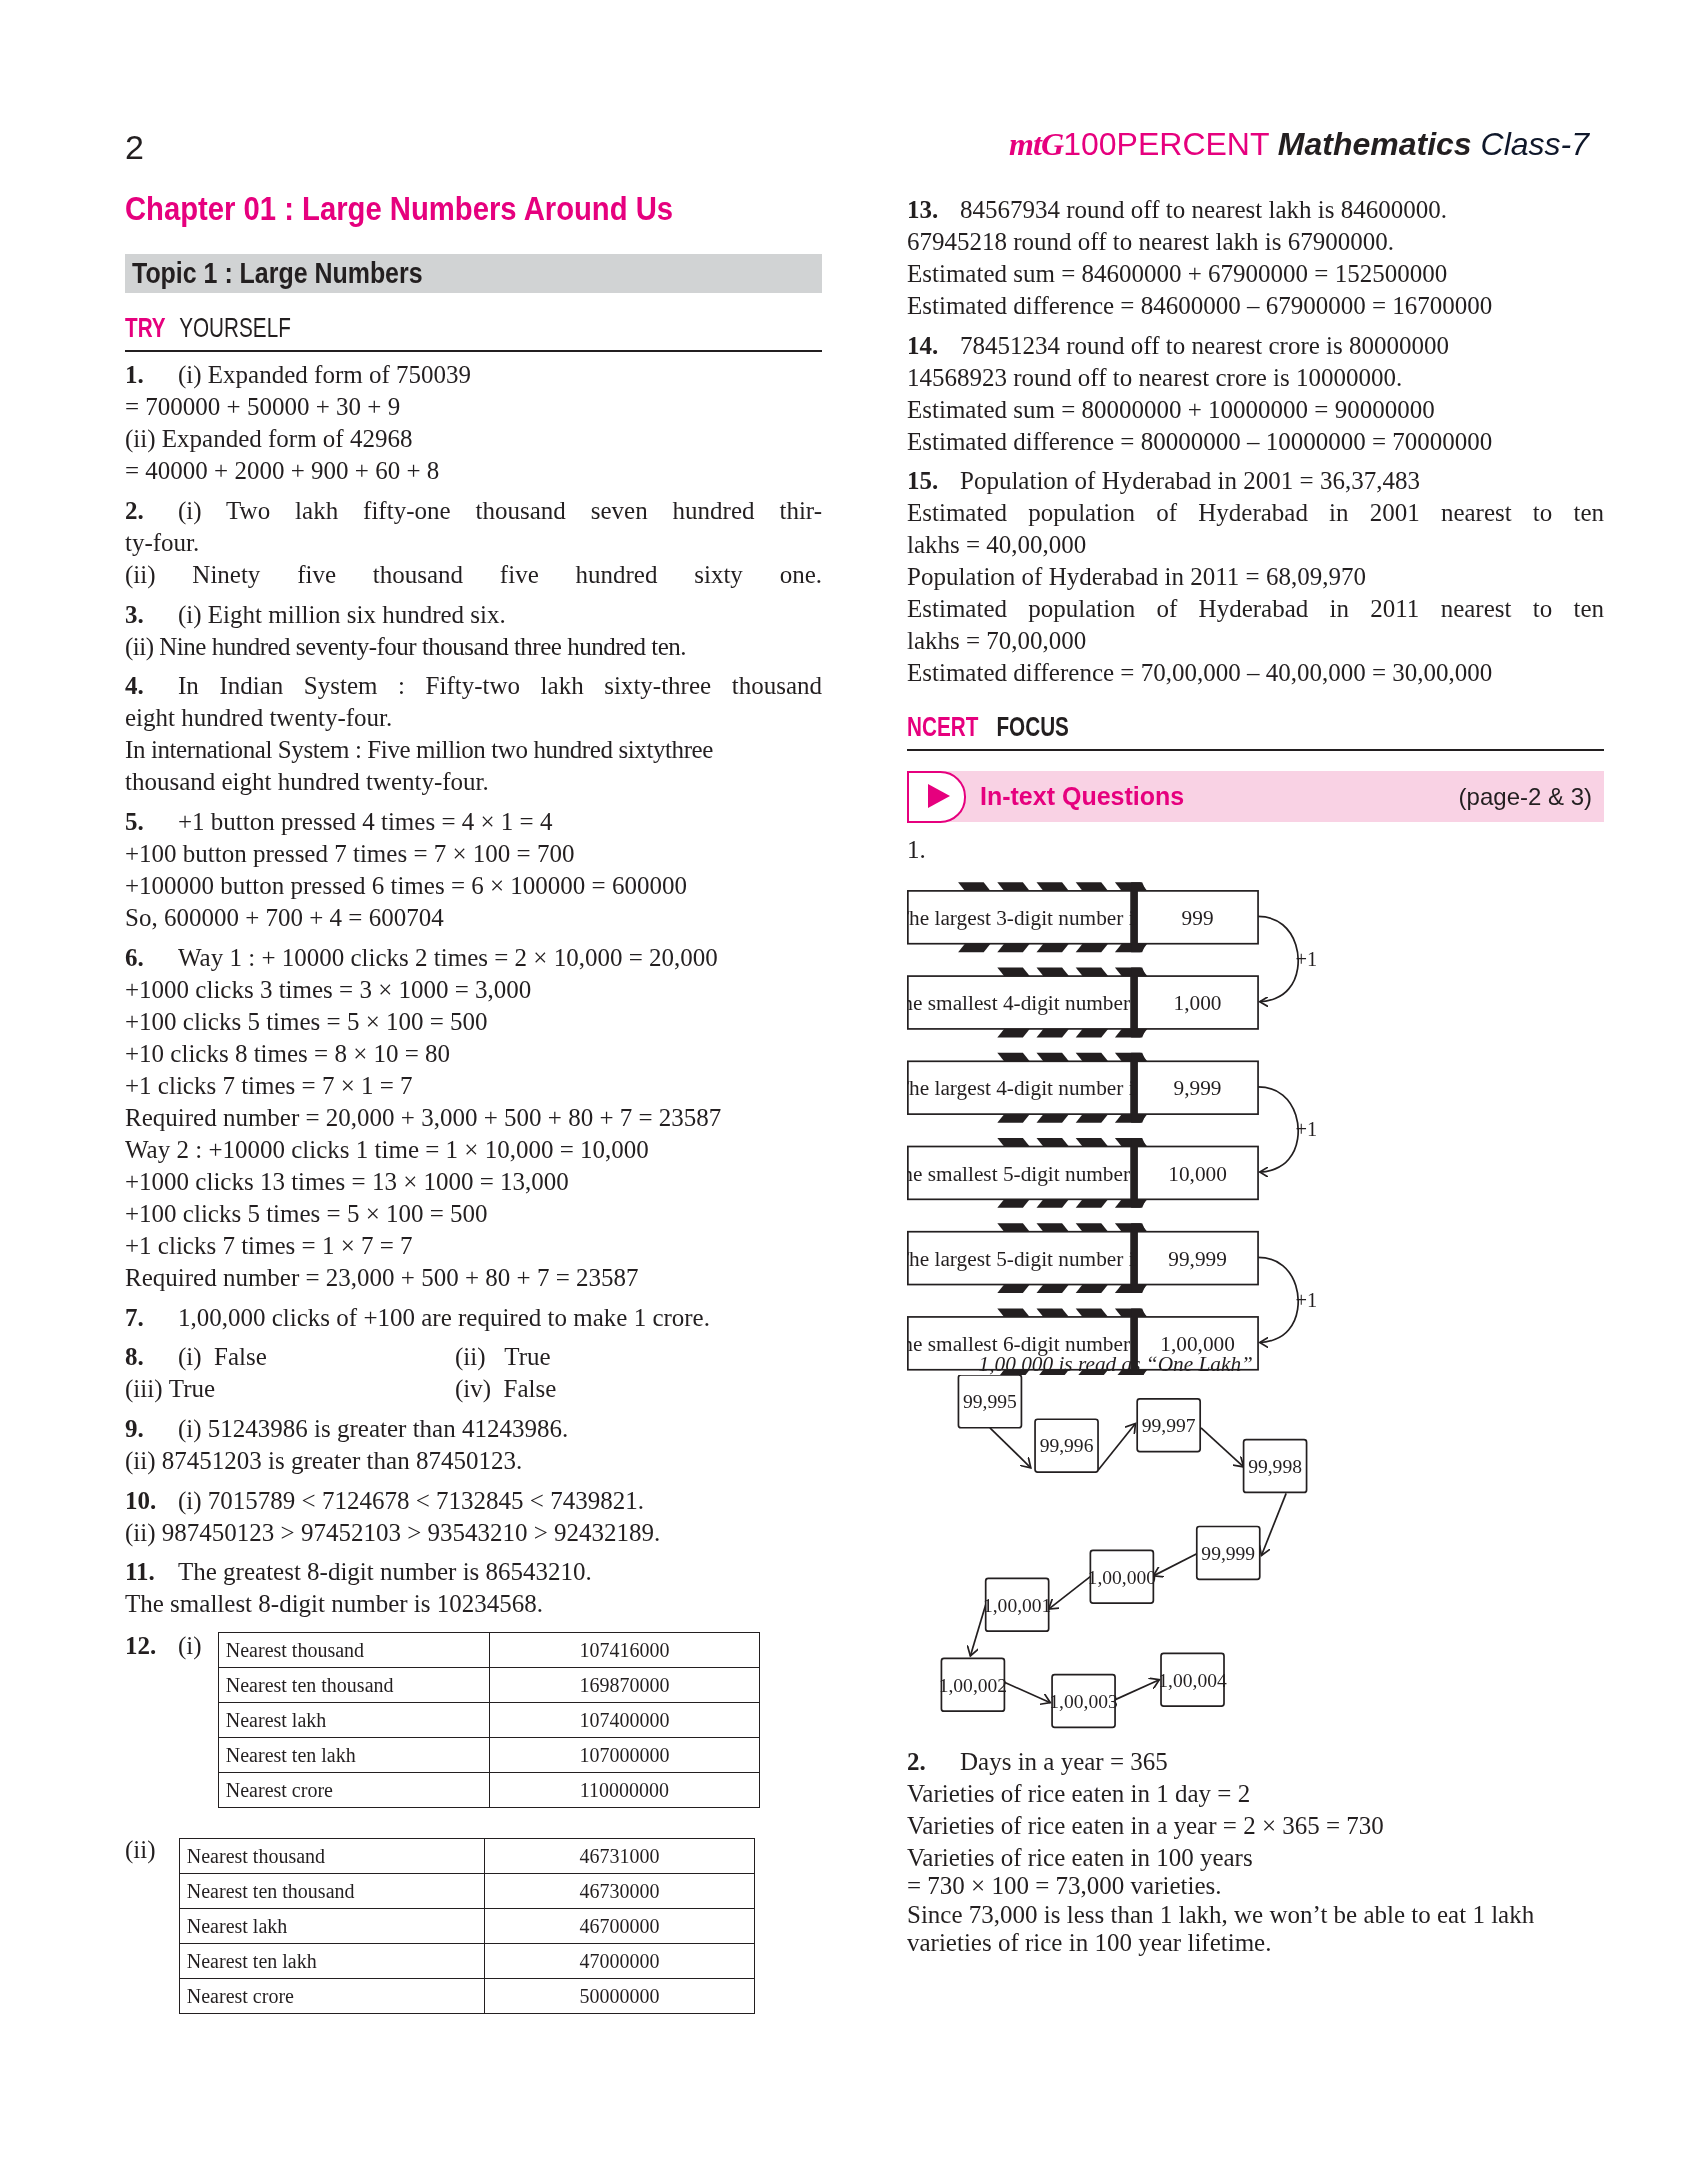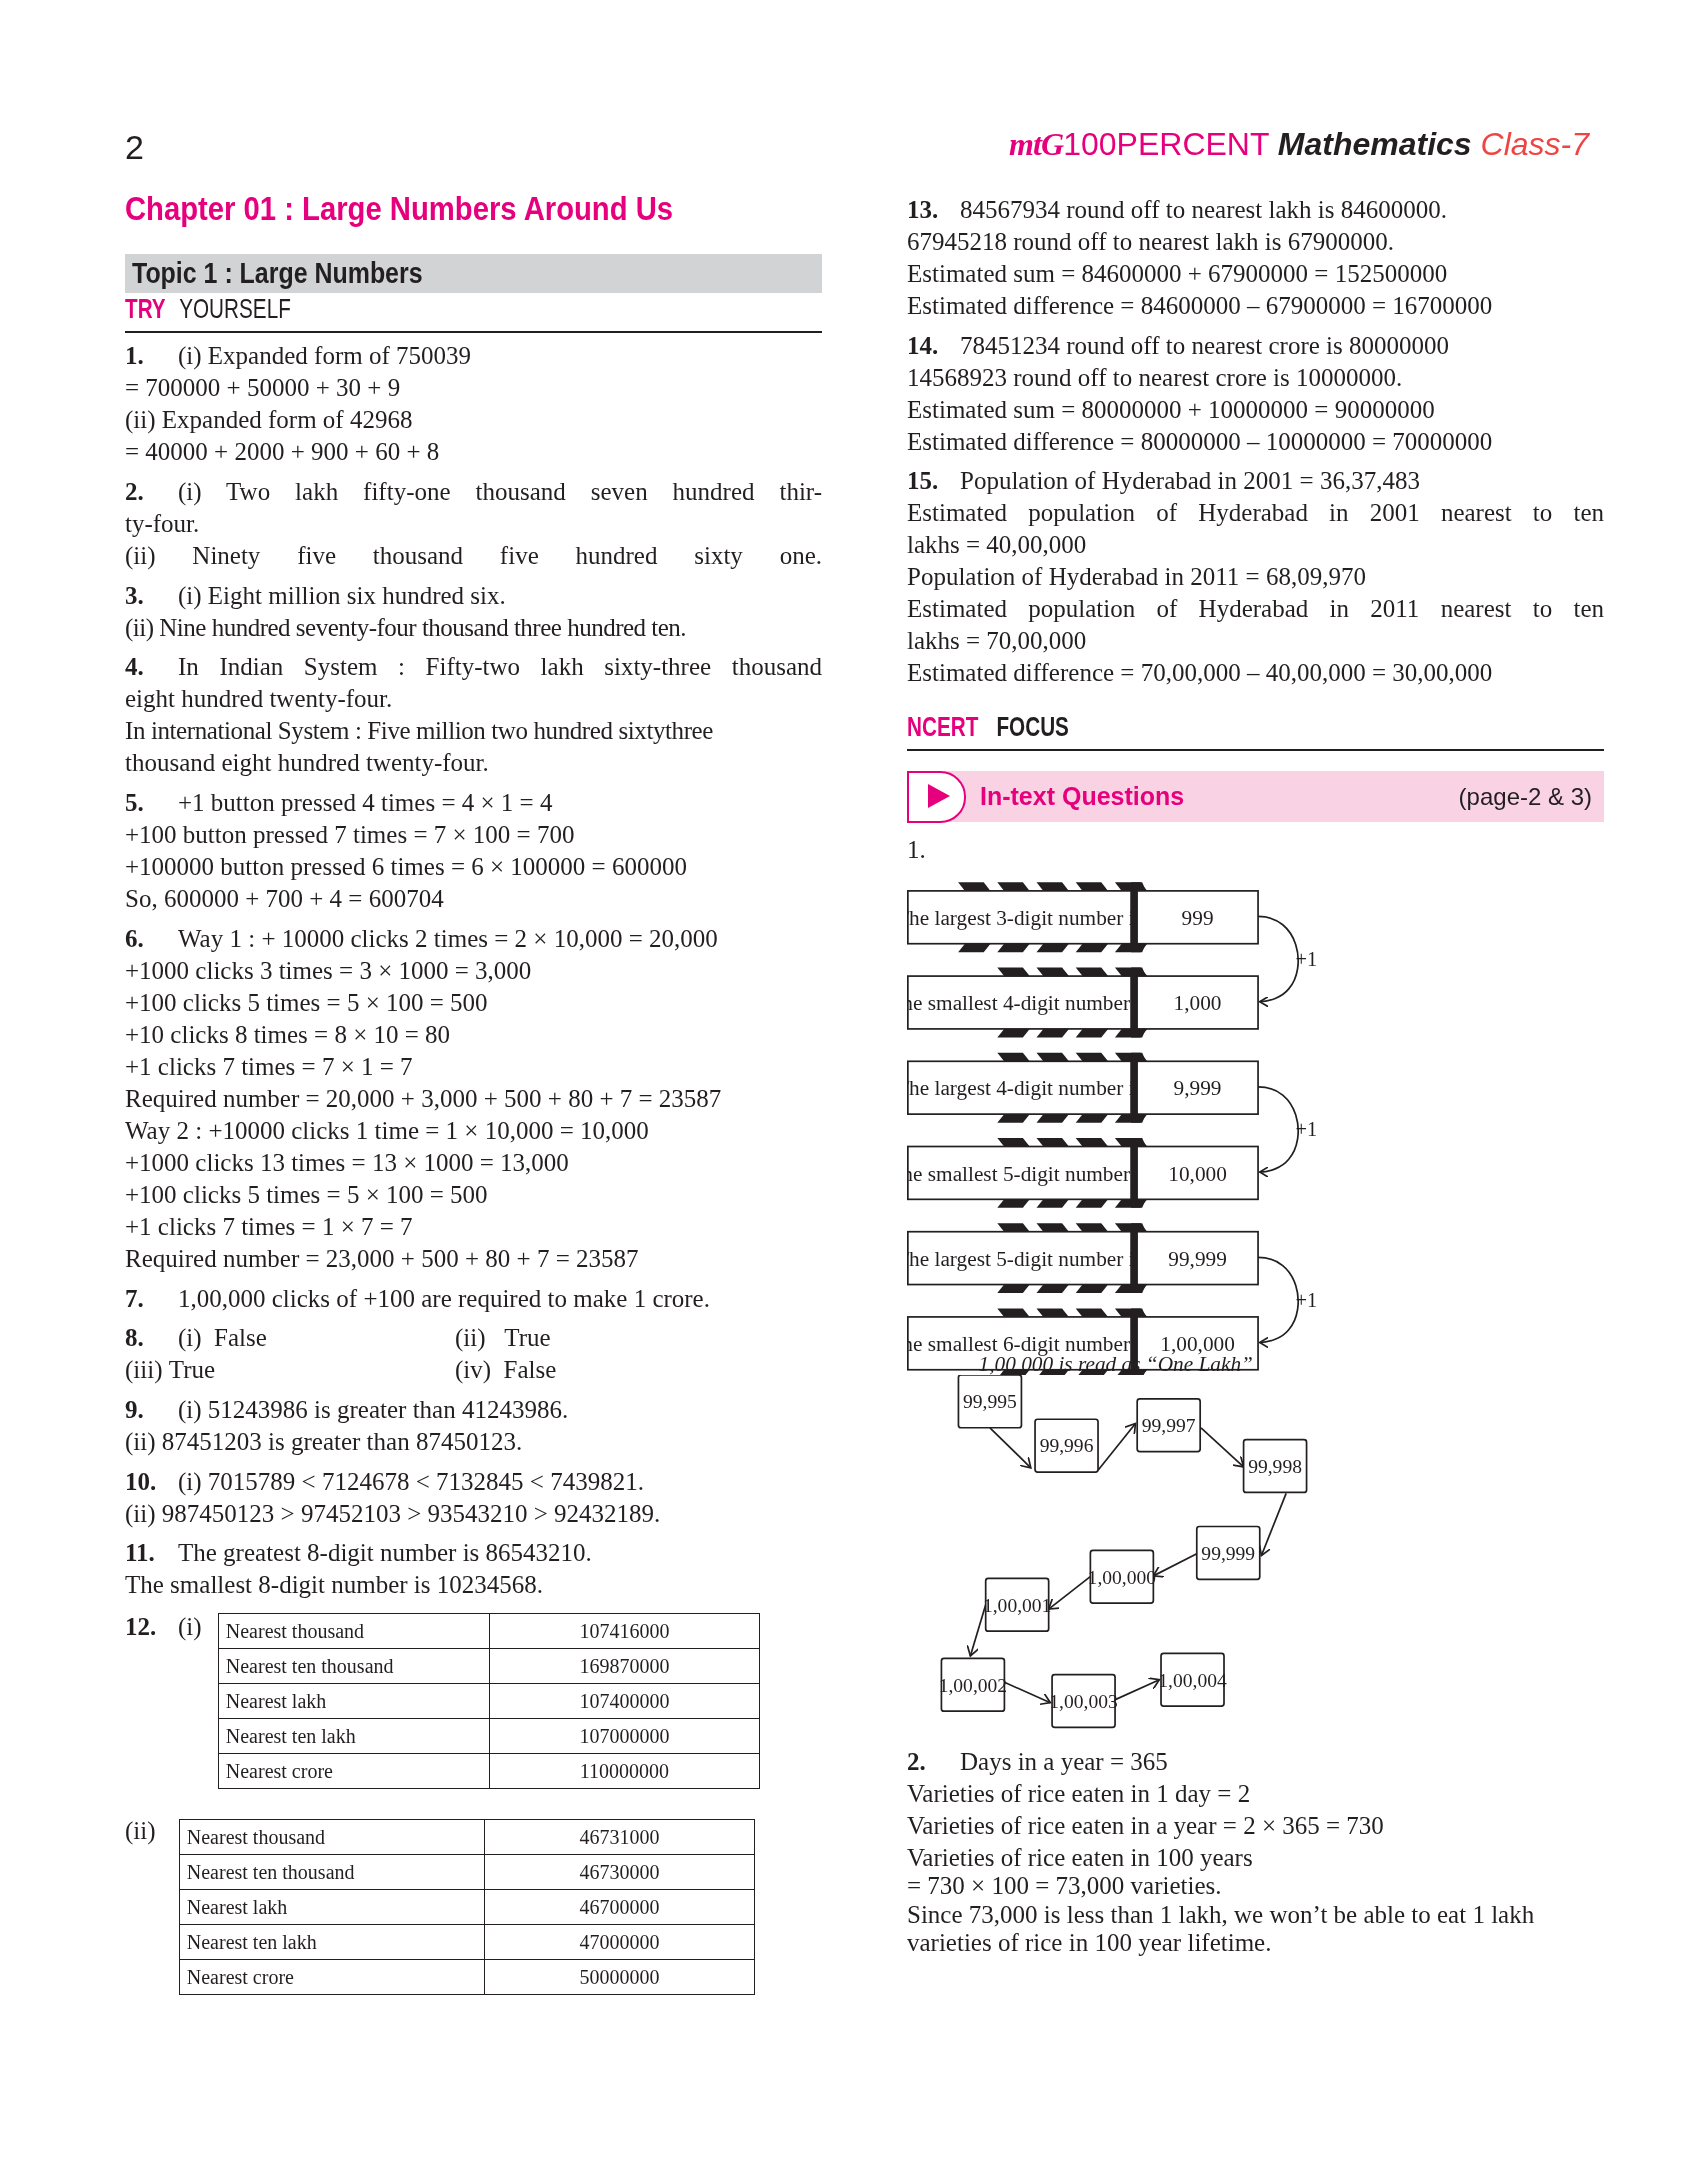--- a/index.html
+++ b/index.html
@@ -5,32 +5,32 @@
   html, body { margin: 0; padding: 0; background: #ffffff; }
   body { width: 1684px; height: 2181px; position: relative; overflow: hidden;
          font-family: "Liberation Serif", "DejaVu Serif", serif; color: #231f20; }
   .page-num { position: absolute; left: 125px; top: 128px; font-family: "Liberation Sans", sans-serif;
               font-size: 34px; font-weight: 400; }
   .brand { position: absolute; right: 95px; top: 126px; font-size: 32px; white-space: nowrap;
            font-family: "Liberation Sans", sans-serif; }
   .brand .mtg { color: #e6007e; font-style: italic; font-weight: 700; font-family: "Liberation Serif", serif; letter-spacing: -0.9px; }
   .brand .pct { color: #e6007e; font-weight: 400; letter-spacing: 0px; }
   .brand .subj { font-weight: 700; font-style: italic; color: #231f20; }
-  .brand .cls { font-style: italic; color: #ef4444; }
+  .brand .cls { font-style: italic; color: #0f172a; }
 
   .col-left { position: absolute; left: 125px; top: 187px; width: 697px; }
   .col-right { position: absolute; left: 907px; top: 194px; width: 697px; }
 
   .chapter-title { color: #e6007e; font-family: "Liberation Sans", sans-serif; font-weight: 700;
                    font-size: 34px; transform: scaleX(0.86); transform-origin: left; white-space: nowrap;
                    margin: 0 0 24px 0; height: 43px; line-height: 43px; }
   .topic-bar { background: #d1d3d4; height: 39px; line-height: 39px; padding-left: 6.8px;
                font-family: "Liberation Sans", sans-serif; font-weight: 700; font-size: 29px; color: #231f20; }
   .topic-bar span { display: inline-block; transform: scaleX(0.86); transform-origin: left; }
-  .section-head { border-bottom: 2.6px solid #231f20; padding-bottom: 1.7px;
+  .section-head { margin-top: 19px; border-bottom: 2.6px solid #231f20; padding-bottom: 1.7px;
                   font-family: "Liberation Sans", sans-serif; font-size: 28px; font-weight: 700; height: 36px; }
   .section-head span { display: inline-block; transform: scaleX(0.86); transform-origin: left; white-space: nowrap; }
   .pink { color: #e6007e; }
   .section-head .dark { color: #231f20; font-weight: 700; }
 
   .ans { font-size: 25px; line-height: 32px; }
   .ans p { margin: 0; }
   .ans .q { margin-top: 7.7px; }
   .num { font-weight: 700; display: inline-block; min-width: 53px; }
   .just { text-align: justify; text-align-last: justify; }

